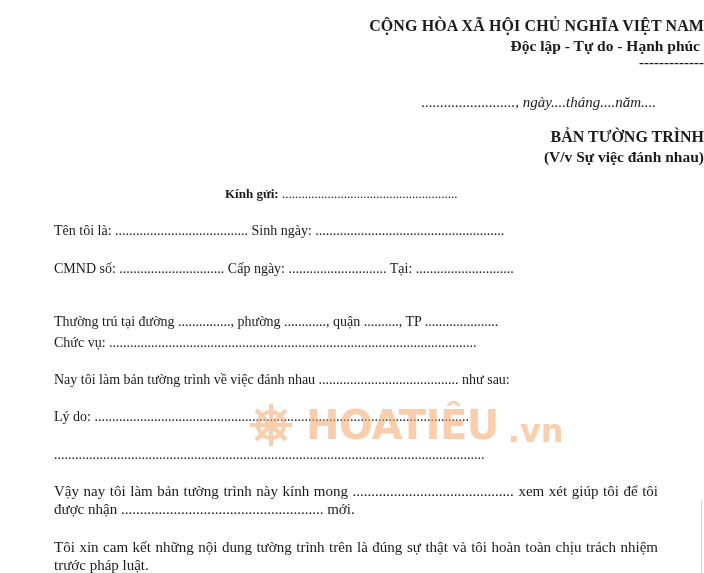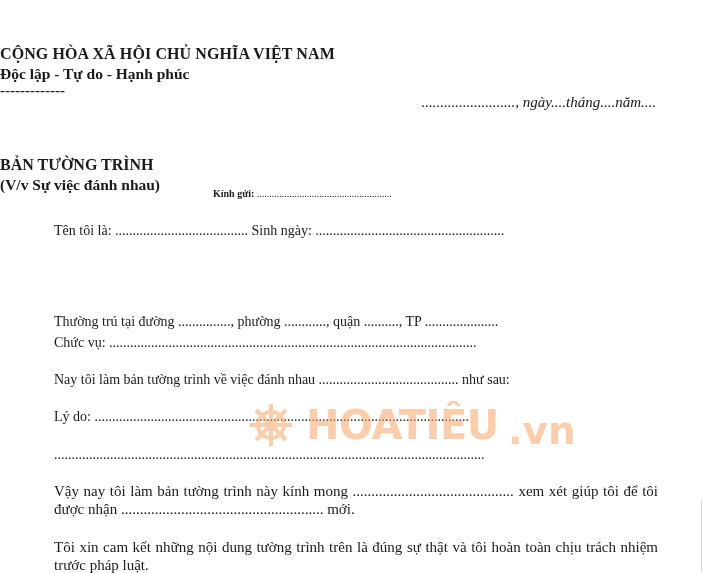--- a/index.html
+++ b/index.html
@@ -24,32 +24,31 @@
     }
     .line {
       position: absolute;
       white-space: nowrap;
       font-size: 14px;
       line-height: 18px;
     }
     .center {
       left: 0;
       width: 704px;
-      text-align: left;
-      margin-top: 28px;
+      text-align: right;
     }
     .bold { font-weight: bold; }
     .italic { font-style: italic; }
     .header-title { font-size: 16px; top: 17px; letter-spacing: 0.1px; }
     .header-motto { font-size: 15.5px; top: 37px; left: 0; width: 700px; }
     .header-dashes { font-size: 15px; top: 53px; left: 0; width: 704px; }
     .date-line { top: 93px; right: 48px; font-size: 15px; }
     .doc-title { top: 128px; font-size: 16px; }
     .doc-subtitle { top: 148px; font-size: 15.5px; }
-    .recipient { top: 185px; left: 213px; font-size: 10px; }
+    .recipient { top: 185px; left: 225px; font-size: 13px; }
     .field { left: 54px; }
     .r1 { top: 222px; }
     .r2 { top: 260px; }
     .r3 { top: 313px; }
     .r4 { top: 334px; }
     .r5 { top: 371px; }
     .r6 { top: 408px; }
     .r7 { top: 446px; }
     .para {
       position: absolute;
@@ -81,21 +80,21 @@
       font-family: "DejaVu Sans", "Liberation Sans", sans-serif;
       font-weight: bold;
       font-size: 40px;
       line-height: 46px;
       color: #f7a56a;
       letter-spacing: -0.5px;
     }
     .wm-tld {
       font-family: "DejaVu Sans", "Liberation Sans", sans-serif;
       font-weight: bold;
-      font-size: 39px;
+      font-size: 32px;
       color: #f7a56a;
       margin-left: 1px;
       align-self: flex-end;
       line-height: 38px;
     }
     .right-edge {
       position: absolute;
       right: 2px;
       top: 500px;
       width: 1px;
@@ -116,20 +115,21 @@
 
   <div class="line center bold doc-subtitle">(V/v Sự việc đánh nhau)</div>
   <div class="line center bold doc-title">BẢN TƯỜNG TRÌNH</div>
 
   <div class="line recipient">
     <span class="bold">Kính gửi:</span>
     <span>......................................................</span>
   </div>
 
   <div class="line field r1">Tên tôi là: ...................................... Sinh ngày: ......................................................</div>
+  <div class="line field r2">CMND số: .............................. Cấp ngày: ............................ Tại: ............................</div>
   <div class="line field r3">Thường trú tại đường ..............., phường ............, quận .........., TP .....................</div>
   <div class="line field r4">Chức vụ: .........................................................................................................</div>
   <div class="line field r5">Nay tôi làm bản tường trình về việc đánh nhau ........................................ như sau:</div>
   <div class="line field r6">Lý do: ...........................................................................................................</div>
   <div class="line field r7">...........................................................................................................................</div>
 
   <div class="para p1">Vậy nay tôi làm bản tường trình này kính mong ........................................... xem xét giúp tôi để tôi được nhận ...................................................... mới.</div>
   <div class="para p2">Tôi xin cam kết những nội dung tường trình trên là đúng sự thật và tôi hoàn toàn chịu trách nhiệm trước pháp luật.</div>
 
   <div class="watermark">

